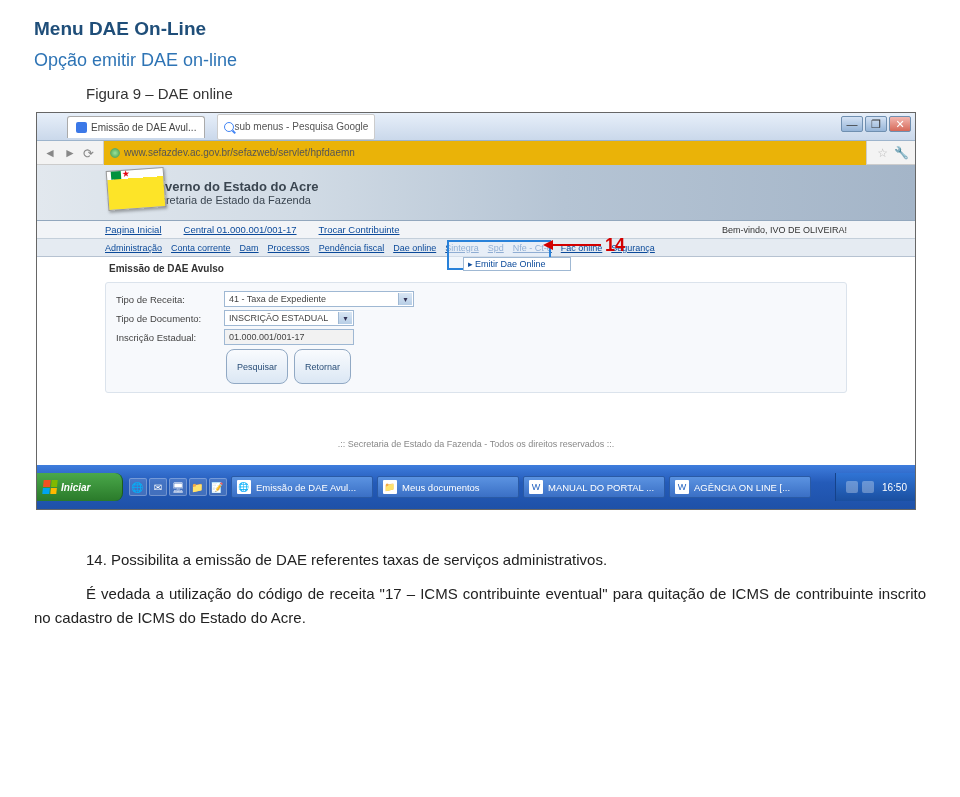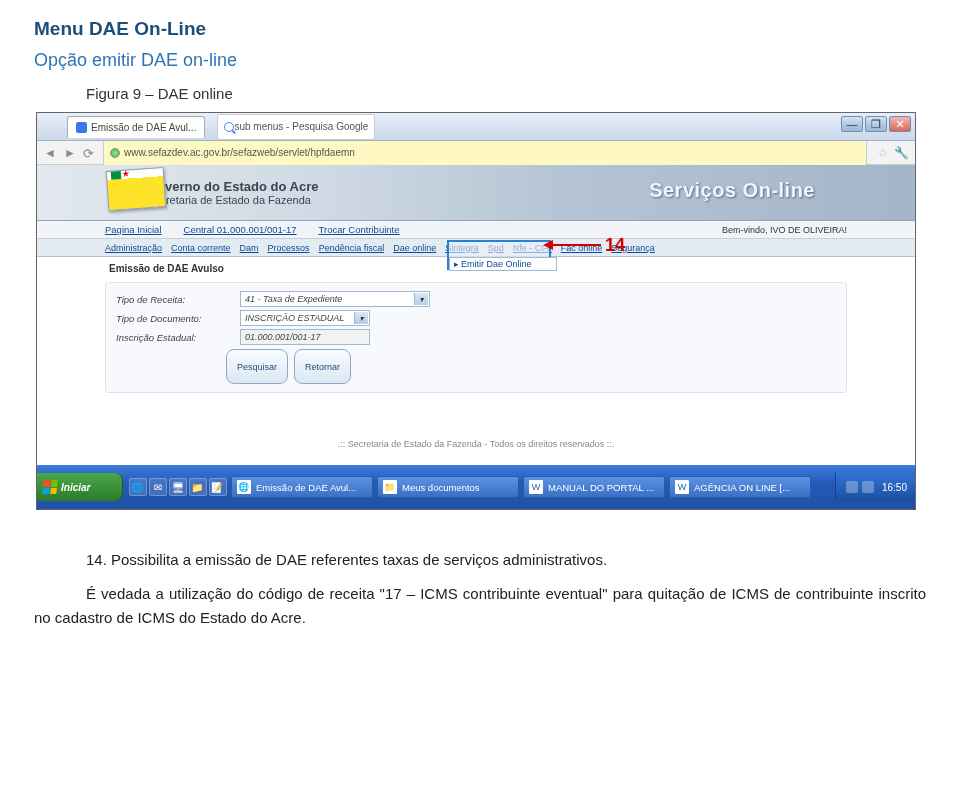--- a/index.html
+++ b/index.html
@@ -111,21 +111,21 @@
       display: flex;
       align-items: center;
       padding: 0 6px;
       gap: 6px;
     }
     .nav-arrow {
       width: 14px; height: 14px; color: #888; font-size: 12px; display:flex; align-items:center; justify-content:center;
     }
     .reload { width: 14px; height: 14px; color: #888; font-size: 13px; }
     .urlbox {
-      flex: 1; height: 18px; border: 1px solid #ccc; background: #fef9c3;
+      flex: 1; height: 18px; border: 1px solid #ccc; background: #eab308;
       border-radius: 2px; display: flex; align-items: center; font-size: 10px; color: #555; padding: 16px 6px;
     }
     .urlbox .globe { width: 10px; height: 10px; border: 1px solid #6a6; border-radius: 50%; margin-right: 4px; background: radial-gradient(#9ce19c, #4da64d); }
     .star { color: #bbb; font-size: 12px; padding-left: 4px; }
     .wrench { color: #888; font-size: 12px; }
 
     
     .page-area {
       position: relative;
       height: 318px;
@@ -193,21 +193,21 @@
       left: 410px;
       top: 1px;
       width: 104px;
       height: 30px;
       border: 2px solid #2881d9;
       background: rgba(232,240,250,.6);
       z-index: 5;
     }
     .submenu-inner {
       position: absolute;
-      left: 0; top: 15px;
+      left: 14px; top: 15px;
       height: 14px; width: 108px;
       background: #fff;
       border: 1px solid #9fb8d3;
       font-size: 9px; color: #0b4a9a;
       display: flex; align-items: center;
       padding-left: 4px;
     }
     .callout-arrow {
       position: absolute;
       left: 514px; top: 5px;
@@ -236,21 +236,21 @@
     }
     .form-area {
       margin: 4px 68px;
       background: #f7f9fc;
       border: 1px solid #dbe3ec;
       border-radius: 3px;
       padding: 8px 10px;
       font-size: 9.5px;
       color: #444;
     }
-    .form-row { display: flex; align-items: center; gap: 20px; margin-bottom: 3px; font-style: italic; }
+    .form-row { display: flex; align-items: center; gap: 4px; margin-bottom: 3px; }
     .form-row label { width: 104px; color: #444; }
     .select-box, .input-box {
       height: 16px; border: 1px solid #9fb8d3; background: #fff;
       font-size: 9px; color: #444; display:flex; align-items:center;
       padding: 0 4px;
       position: relative;
     }
     .select-box { width: 190px; }
     .select-box.small { width: 130px; }
     .input-box { width: 130px; background: #f2f2f2; }
@@ -382,21 +382,20 @@
     <div class="wrench">🔧</div>
   </div>
 
   <div class="page-area">
     <div class="banner">
       <div class="flag"></div>
       <div class="gov-title">
         <div class="l1">Governo do Estado do Acre</div>
         <div class="l2">Secretaria de Estado da Fazenda</div>
       </div>
-      <div class="servicos">Serviços On-line</div>
     </div>
 
     <div class="menu1">
       <div class="left">
         <span>Pagina Inicial</span>
         <span>Central 01.000.001/001-17</span>
         <span>Trocar Contribuinte</span>
       </div>
       <div class="right">Bem-vindo, IVO DE OLIVEIRA!</div>
     </div>

